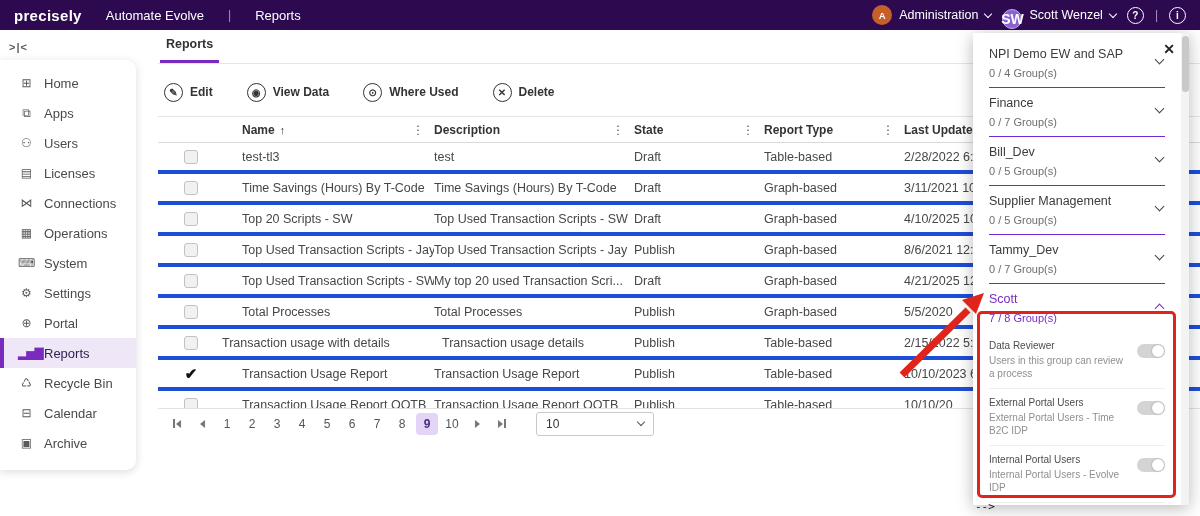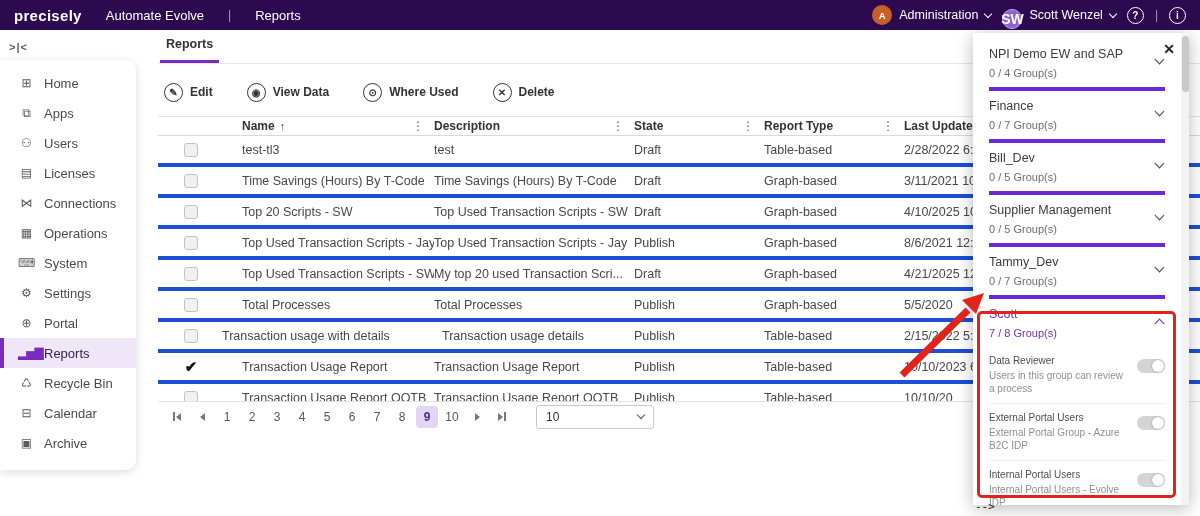--- a/index.html
+++ b/index.html
@@ -41,21 +41,21 @@
   .main{position:absolute;left:158px;top:30px;width:1042px;z-index:1;}
   .tabbar{height:34px;border-bottom:1px solid #e6e6e6;display:flex;align-items:flex-end;padding-left:2px;}
   .tab{font-size:12.5px;font-weight:bold;color:#333;padding:0 6px 9px;border-bottom:3px solid var(--accent);cursor:pointer;}
   .toolbar{display:flex;gap:34px;margin:18px 0 0 6px;height:20px;}
   .toolbtn{display:flex;align-items:center;gap:7px;background:none;border:none;font-family:inherit;
            font-size:12px;font-weight:bold;color:#333;cursor:pointer;}
   .tool-icon{width:19px;height:19px;border:1.6px solid #333;border-radius:50%;display:flex;
              align-items:center;justify-content:center;font-size:10px;flex:none;}
 
   .grid{margin-top:14px;}
-  .grid-header{display:flex;height:20px;align-items:center;border-top:1px solid #e6e6e6;
+  .grid-header{display:flex;height:27px;align-items:center;border-top:1px solid #e6e6e6;
                border-bottom:1px solid #d9d9d9;font-size:12px;font-weight:bold;color:#333;}
   .col{display:flex;align-items:center;overflow:hidden;white-space:nowrap;}
   .col-check{width:64px;flex:none;padding-left:26px;}
   .col-name{width:212px;flex:none;padding-left:20px;}
   .col-desc{width:200px;flex:none;}
   .col-state{width:130px;flex:none;}
   .col-type{width:140px;flex:none;}
   .col-updated{flex:1;}
   .sort{margin-left:5px;font-size:11px;}
   .kebab{margin-left:auto;color:#555;font-size:12px;font-weight:normal;padding-right:10px;cursor:pointer;}
@@ -79,21 +79,21 @@
   .pg-num.current{background:var(--page-current-bg);color:#4a2d7d;font-weight:bold;}
   .page-size{width:118px;height:24px;border:1px solid #c9c9c9;border-radius:3px;margin-left:20px;
              display:flex;align-items:center;justify-content:space-between;padding:0 9px;font-size:12px;
              color:#333;cursor:pointer;background:#fff;}
   .page-size .chev{border-color:#555;}
 
   
   .panel{position:absolute;left:973px;top:33px;width:216px;height:472px;background:#fff;z-index:30;
          box-shadow:0 3px 16px rgba(0,0,0,.28);padding:6px 24px 0 16px;overflow:hidden;}
   .close{position:absolute;top:9px;right:14px;font-size:14px;font-weight:bold;color:#222;cursor:pointer;line-height:1;}
-  .group{position:relative;padding:8px 18px 8px 0;border-bottom:4px solid #6d28d9;cursor:pointer;}
+  .group{position:relative;padding:8px 18px 8px 0;border-bottom:1px solid #6d28d9;cursor:pointer;}
   .g-name{font-size:12.5px;color:#3b3b3b;}
   .g-count{font-size:11px;color:#6d6d6d;margin-top:6px;}
   .g-chev{position:absolute;right:2px;top:20px;width:7px;height:7px;border-color:#444;}
   .group.expanded{border-bottom:none;}
   .group.expanded .g-name,.group.expanded .g-count{color:var(--accent);}
   .group.expanded .g-chev{transform:rotate(-135deg);border-color:var(--accent);top:24px;}
   .scott-item{position:relative;padding:8px 34px 8px 0;border-bottom:1px solid #efefef;}
   .si-name{font-size:10px;color:#4c4c4c;}
   .si-desc{font-size:10px;color:#8f8f8f;margin-top:3px;line-height:1.3;}
   .toggle{position:absolute;right:0;top:12px;width:28px;height:14px;border-radius:8px;background:#d4d4d4;cursor:pointer;}
@@ -449,21 +449,21 @@
       <div class="si-desc">Users in this group can review a process</div>
     </div>
     <span class="toggle">
           <span class="knob"></span>
         </span>
   </div>
 
   <div class="scott-item">
     <div class="si-text">
       <div class="si-name">External Portal Users</div>
-      <div class="si-desc">External Portal Group - Azure B2C IDP</div>
+      <div class="si-desc">External Portal Users - Time B2C IDP</div>
     </div>
     <span class="toggle">
           <span class="knob"></span>
         </span>
   </div>
 
   <div class="scott-item">
     <div class="si-text">
       <div class="si-name">Internal Portal Users</div>
       <div class="si-desc">Internal Portal Users - Evolve IDP</div>

